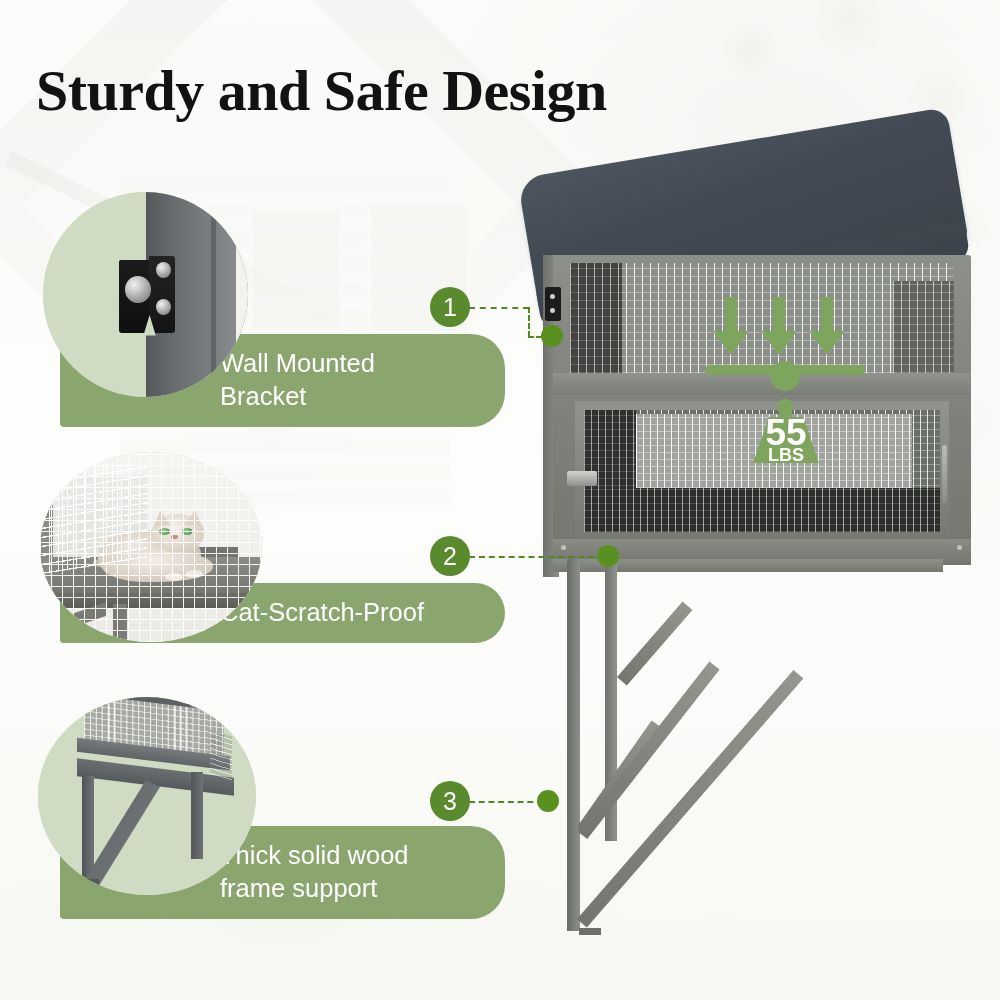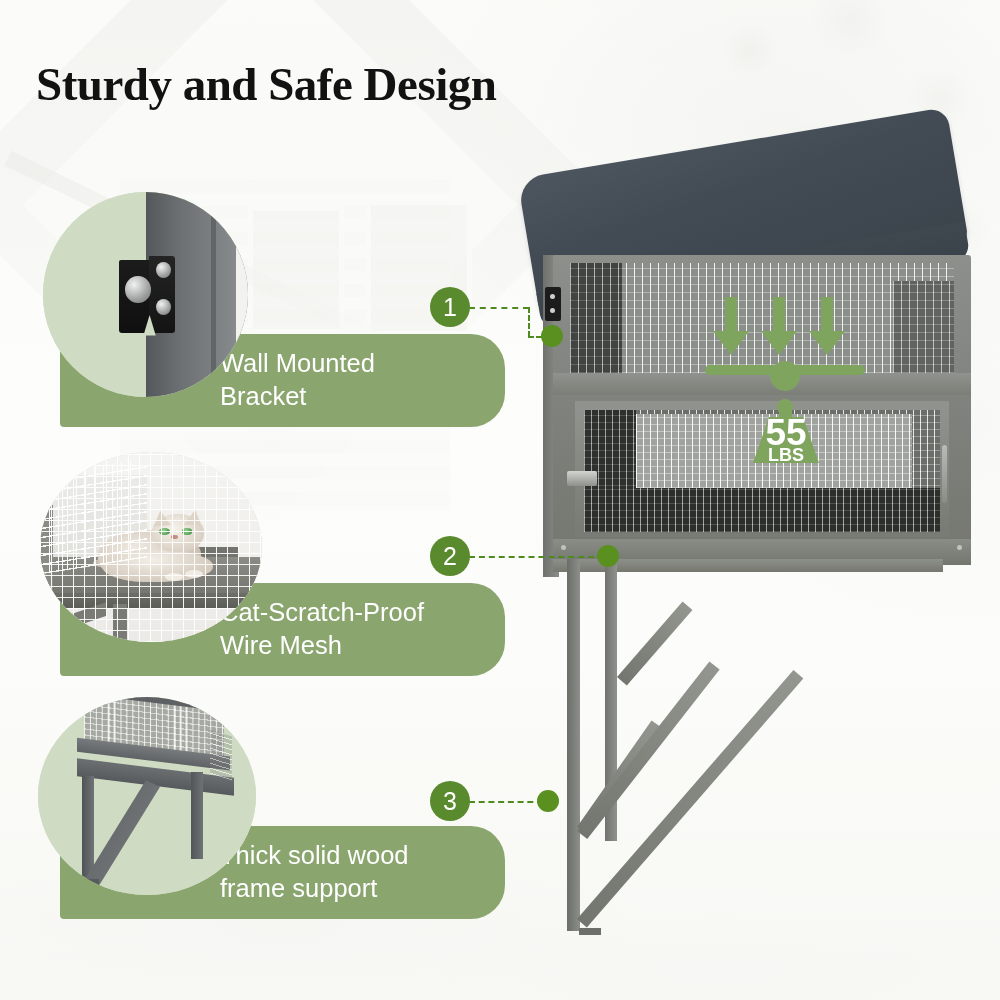--- a/index.html
+++ b/index.html
@@ -71,21 +71,21 @@
   .bg-wash{
     position:absolute;inset:0;
     background:rgba(253,253,251,.62);
   }
 
   
   .title{
     position:absolute;left:36px;top:57px;
     font-family:"Liberation Serif", serif;
     font-weight:bold;
-    font-size:47px;
+    font-size:58px;
     letter-spacing:-0.5px;
     color:#121212;
     white-space:nowrap;
     z-index:40;
   }
 
   
   .pill{
     position:absolute;
     background:#8ba56f;
@@ -452,21 +452,20 @@
 
   <div class="dash-h" style="left:469px;top:801px;width:74px;"></div>
   <div class="dot" style="left:537px;top:790px;"></div>
 
   <div class="pill" style="left:60px;top:334px;width:445px;">
     <span>Wall Mounted</span>
     <span>Bracket</span>
   </div>
   <div class="pill" style="left:60px;top:583px;width:445px;">
     <span>Cat-Scratch-Proof</span>
-    <span>Wire Mesh</span>
   </div>
   <div class="pill" style="left:60px;top:826px;width:445px;">
     <span>Thick solid wood</span>
     <span>frame support</span>
   </div>
 
   <div class="inset" style="left:43px;top:192px;width:205px;height:205px;">
     <div class="greenbg"></div>
     <div class="photo">
       <div class="i1-postdark"></div>

